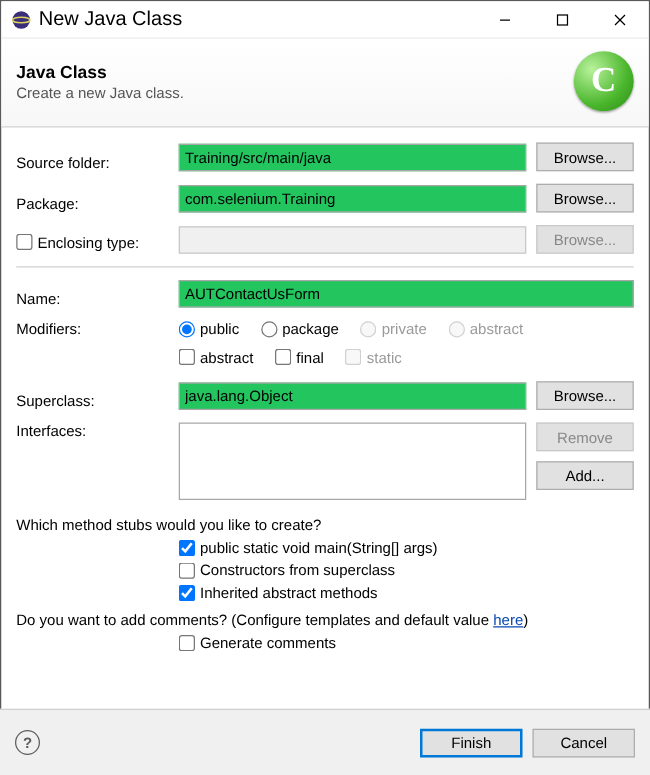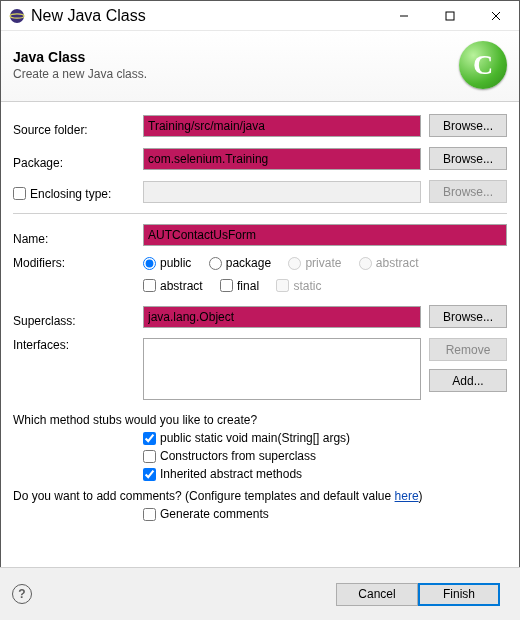--- a/index.html
+++ b/index.html
@@ -48,21 +48,21 @@
   }
   .content { padding: 12px; }
   .row { display:flex; align-items:flex-end; margin-bottom:10px; }
   .lbl { width:130px; }
   .field { flex:1; }
   input[type=text] {
     width:100%; height:22px;
     border:1px solid #a7a7a7;
     padding:1px 4px;
     font: inherit;
-    background:#be185d;
+    background:#22c55e;
   }
   input[type=text]:disabled { background:#f0f0f0; color:#888; border-color:#c8c8c8;}
   .btn {
     height:23px; min-width:76px;
     background:#e1e1e1; border:1px solid #adadad;
     font: inherit; padding:0 8px;
   }
   .btn:disabled { color:#888; border-color:#c8c8c8;}
   .btn.sidebtn{ width:78px; margin-left:8px;}
   .btn.primary { border:2px solid #0078d7; }
@@ -238,15 +238,15 @@
         <input type="checkbox" style="">
         <span>Generate comments</span>
       </label>
   </div>
 
 </div>
 
 <div class="bottombar">
   <div class="help-icon">?</div>
   <div class="spacer"></div>
+  <button class="btn primary" style="min-width:82px; margin-right:8px;">Finish</button>
   <button class="btn" style="min-width:82px;">Cancel</button>
-  <button class="btn primary" style="min-width:82px; margin-right:8px;">Finish</button>
 </div>
 
 </body></html>

